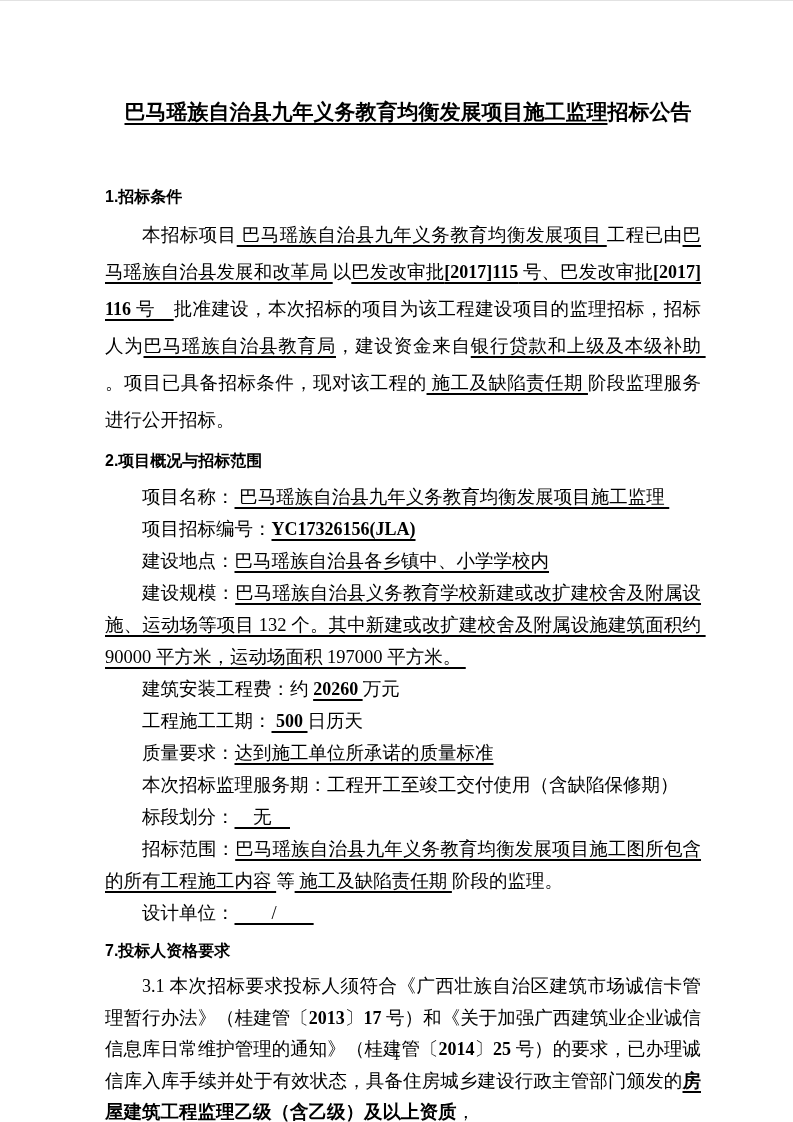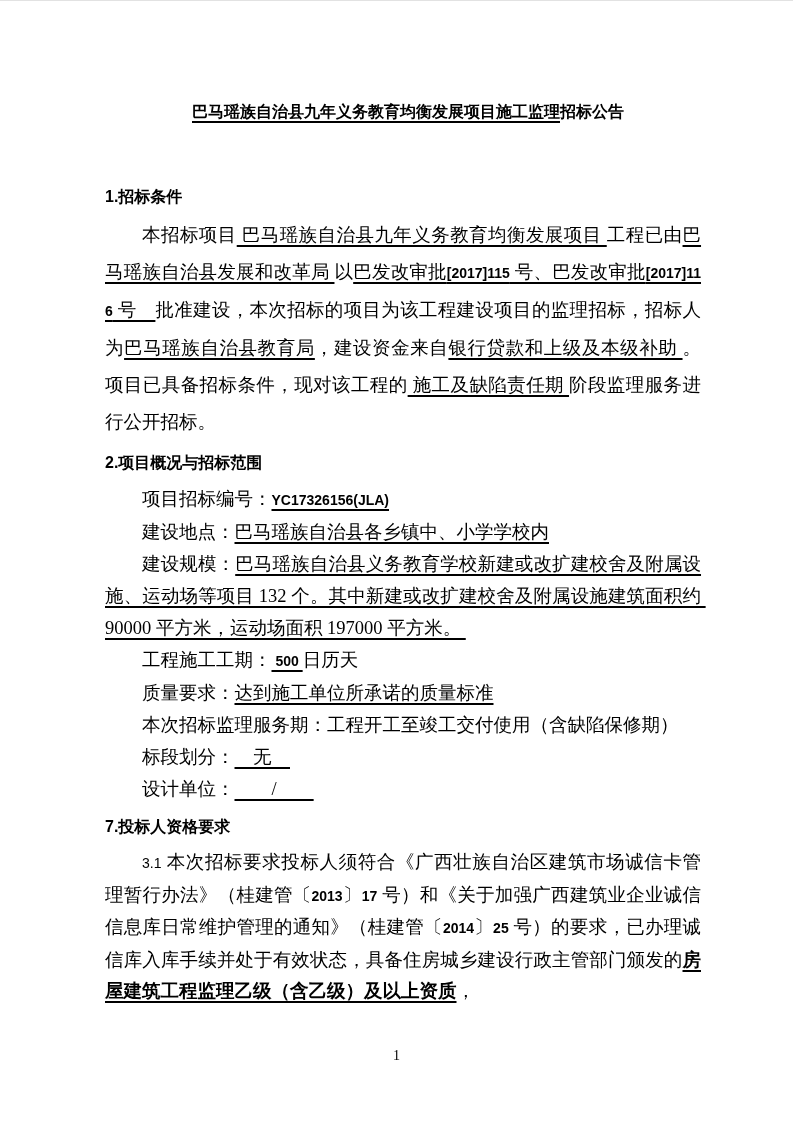--- a/index.html
+++ b/index.html
@@ -10,21 +10,21 @@
     background:#ffffff;
     border-top:1px solid #e2e2e2;
     padding:92px 92px 0 105px;
     font-family:"Liberation Serif","DejaVu Serif",serif;
     color:#000;
     overflow:hidden;
   }
   .title{
     margin:0 0 54px 10px;
     text-align:center;
-    font-size:16px;
+    font-size:21px;
     font-weight:bold;
     line-height:38px;
     white-space:nowrap;
   }
   .h{
     font-family:"Liberation Sans","DejaVu Sans",sans-serif;
     font-weight:bold;
     font-size:16px;
     line-height:24px;
     margin:10px 0 8px 0;
@@ -35,46 +35,49 @@
     text-align:justify;
     white-space:pre-wrap;
     word-break:break-all;
   }
   .indent{text-indent:2em;}
   .p1{line-height:37px;margin-bottom:6px;}
   .item{line-height:32px;}
   .p31{line-height:31.5px;margin-top:2px;}
   .u{text-decoration:underline;text-decoration-thickness:1.5px;text-underline-offset:4px;}
   .b{font-weight:bold;}
-  .s{font-family:Liberation Sans, sans-serif;font-size:14px;}
+  .s{font-family:Liberation Serif, serif;font-size:18px;}
   .pagenum{
     position:absolute;
     left:0;right:0;bottom:58px;
     text-align:center;
     font-size:14px;
     font-family:"Liberation Serif","DejaVu Serif",serif;
   }
 </style>
 </head>
 <body>
 
 <div class="page">
 
   <h1 class="title"><span class="u">巴马瑶族自治县九年义务教育均衡发展项目施工监理</span><span>招标公告</span></h1>
 
   <h2 class="h">1.招标条件</h2>
   <p class="para p1 indent"><span>本招标项目</span><span class="u"> 巴马瑶族自治县九年义务教育均衡发展项目 </span><span>工程已由</span><span class="u">巴马瑶族自治县发展和改革局 </span><span>以</span><span class="u">巴发改审批</span><span class="u b s">[2017]115</span><span class="u"> 号、巴发改审批</span><span class="u b s">[2017]116</span><span class="u"> 号　</span><span>批准建设，本次招标的项目为该工程建设项目的监理招标，招标人为</span><span class="u">巴马瑶族自治县教育局</span><span>，建设资金来自</span><span class="u">银行贷款和上级及本级补助 </span><span>。项目已具备招标条件，现对该工程的</span><span class="u"> 施工及缺陷责任期 </span><span>阶段监理服务进行公开招标。</span></p>
 
   <h2 class="h">2.项目概况与招标范围</h2>
+  <p class="para item indent"><span>项目名称：</span><span class="u"> 巴马瑶族自治县九年义务教育均衡发展项目施工监理 </span></p>
   <p class="para item indent"><span>项目招标编号：</span><span class="u b s">YC17326156(JLA)</span></p>
   <p class="para item indent"><span>建设地点：</span><span class="u">巴马瑶族自治县各乡镇中、小学学校内</span></p>
   <p class="para item indent"><span>建设规模：</span><span class="u">巴马瑶族自治县义务教育学校新建或改扩建校舍及附属设施、运动场等项目 132 个。其中新建或改扩建校舍及附属设施建筑面积约 90000 平方米，运动场面积 197000 平方米。 </span></p>
+  <p class="para item indent"><span>建筑安装工程费：约 </span><span class="u b s">20260 </span><span>万元</span></p>
   <p class="para item indent"><span>工程施工工期：</span><span class="u b s"> 500 </span><span>日历天</span></p>
   <p class="para item indent"><span>质量要求：</span><span class="u">达到施工单位所承诺的质量标准</span></p>
   <p class="para item indent"><span>本次招标监理服务期：工程开工至竣工交付使用（含缺陷保修期）</span></p>
   <p class="para item indent"><span>标段划分：</span><span class="u">　无　</span></p>
+  <p class="para item indent"><span>招标范围：</span><span class="u">巴马瑶族自治县九年义务教育均衡发展项目施工图所包含的所有工程施工内容 </span><span>等</span><span class="u"> 施工及缺陷责任期 </span><span>阶段的监理。</span></p>
   <p class="para item indent"><span>设计单位：</span><span class="u">　　/　　</span></p>
 
   <h2 class="h">7.投标人资格要求</h2>
   <p class="para p31 indent"><span class="s">3.1</span><span> 本次招标要求投标人须符合《广西壮族自治区建筑市场诚信卡管理暂行办法》（桂建管〔</span><span class="b s">2013</span><span>〕</span><span class="b s">17</span><span> 号）和《关于加强广西建筑业企业诚信信息库日常维护管理的通知》（桂建管〔</span><span class="b s">2014</span><span>〕</span><span class="b s">25</span><span> 号）的要求，已办理诚信库入库手续并处于有效状态，具备住房城乡建设行政主管部门颁发的</span><span class="u b">房屋建筑工程监理乙级（含乙级）及以上资质</span><span>，</span></p>
 
   <div class="pagenum">1</div>
 </div>
 
 </body></html>

